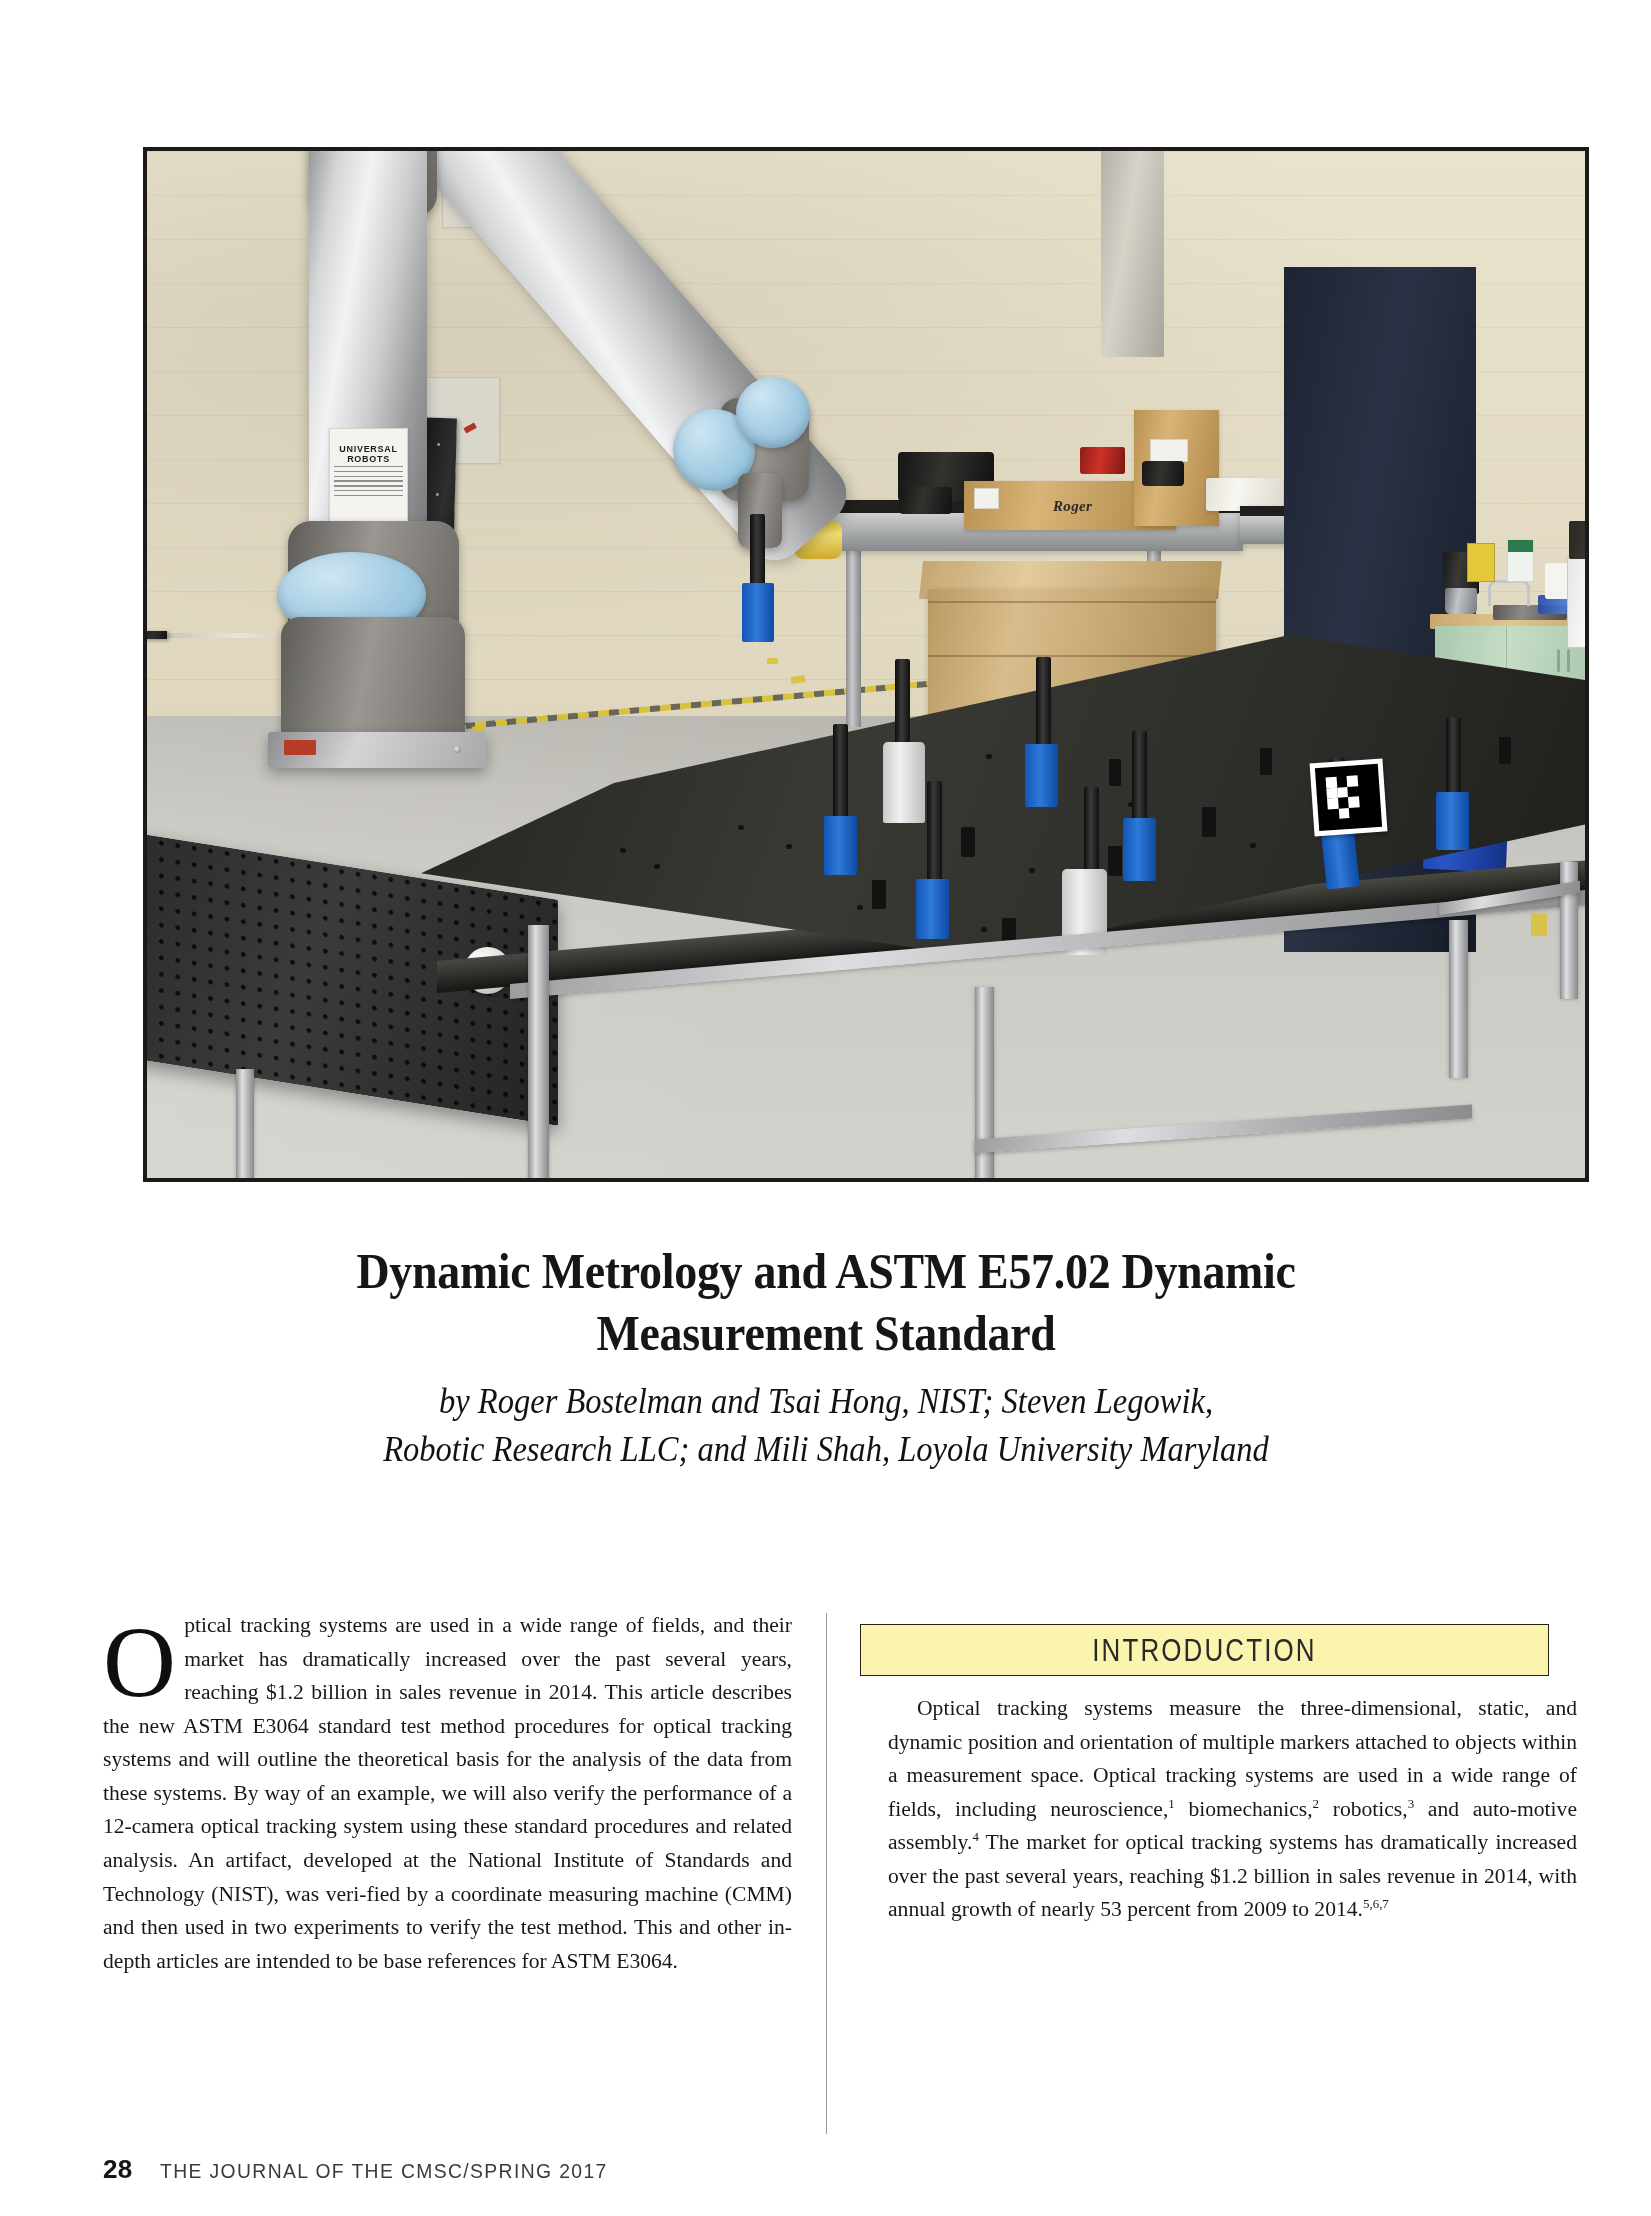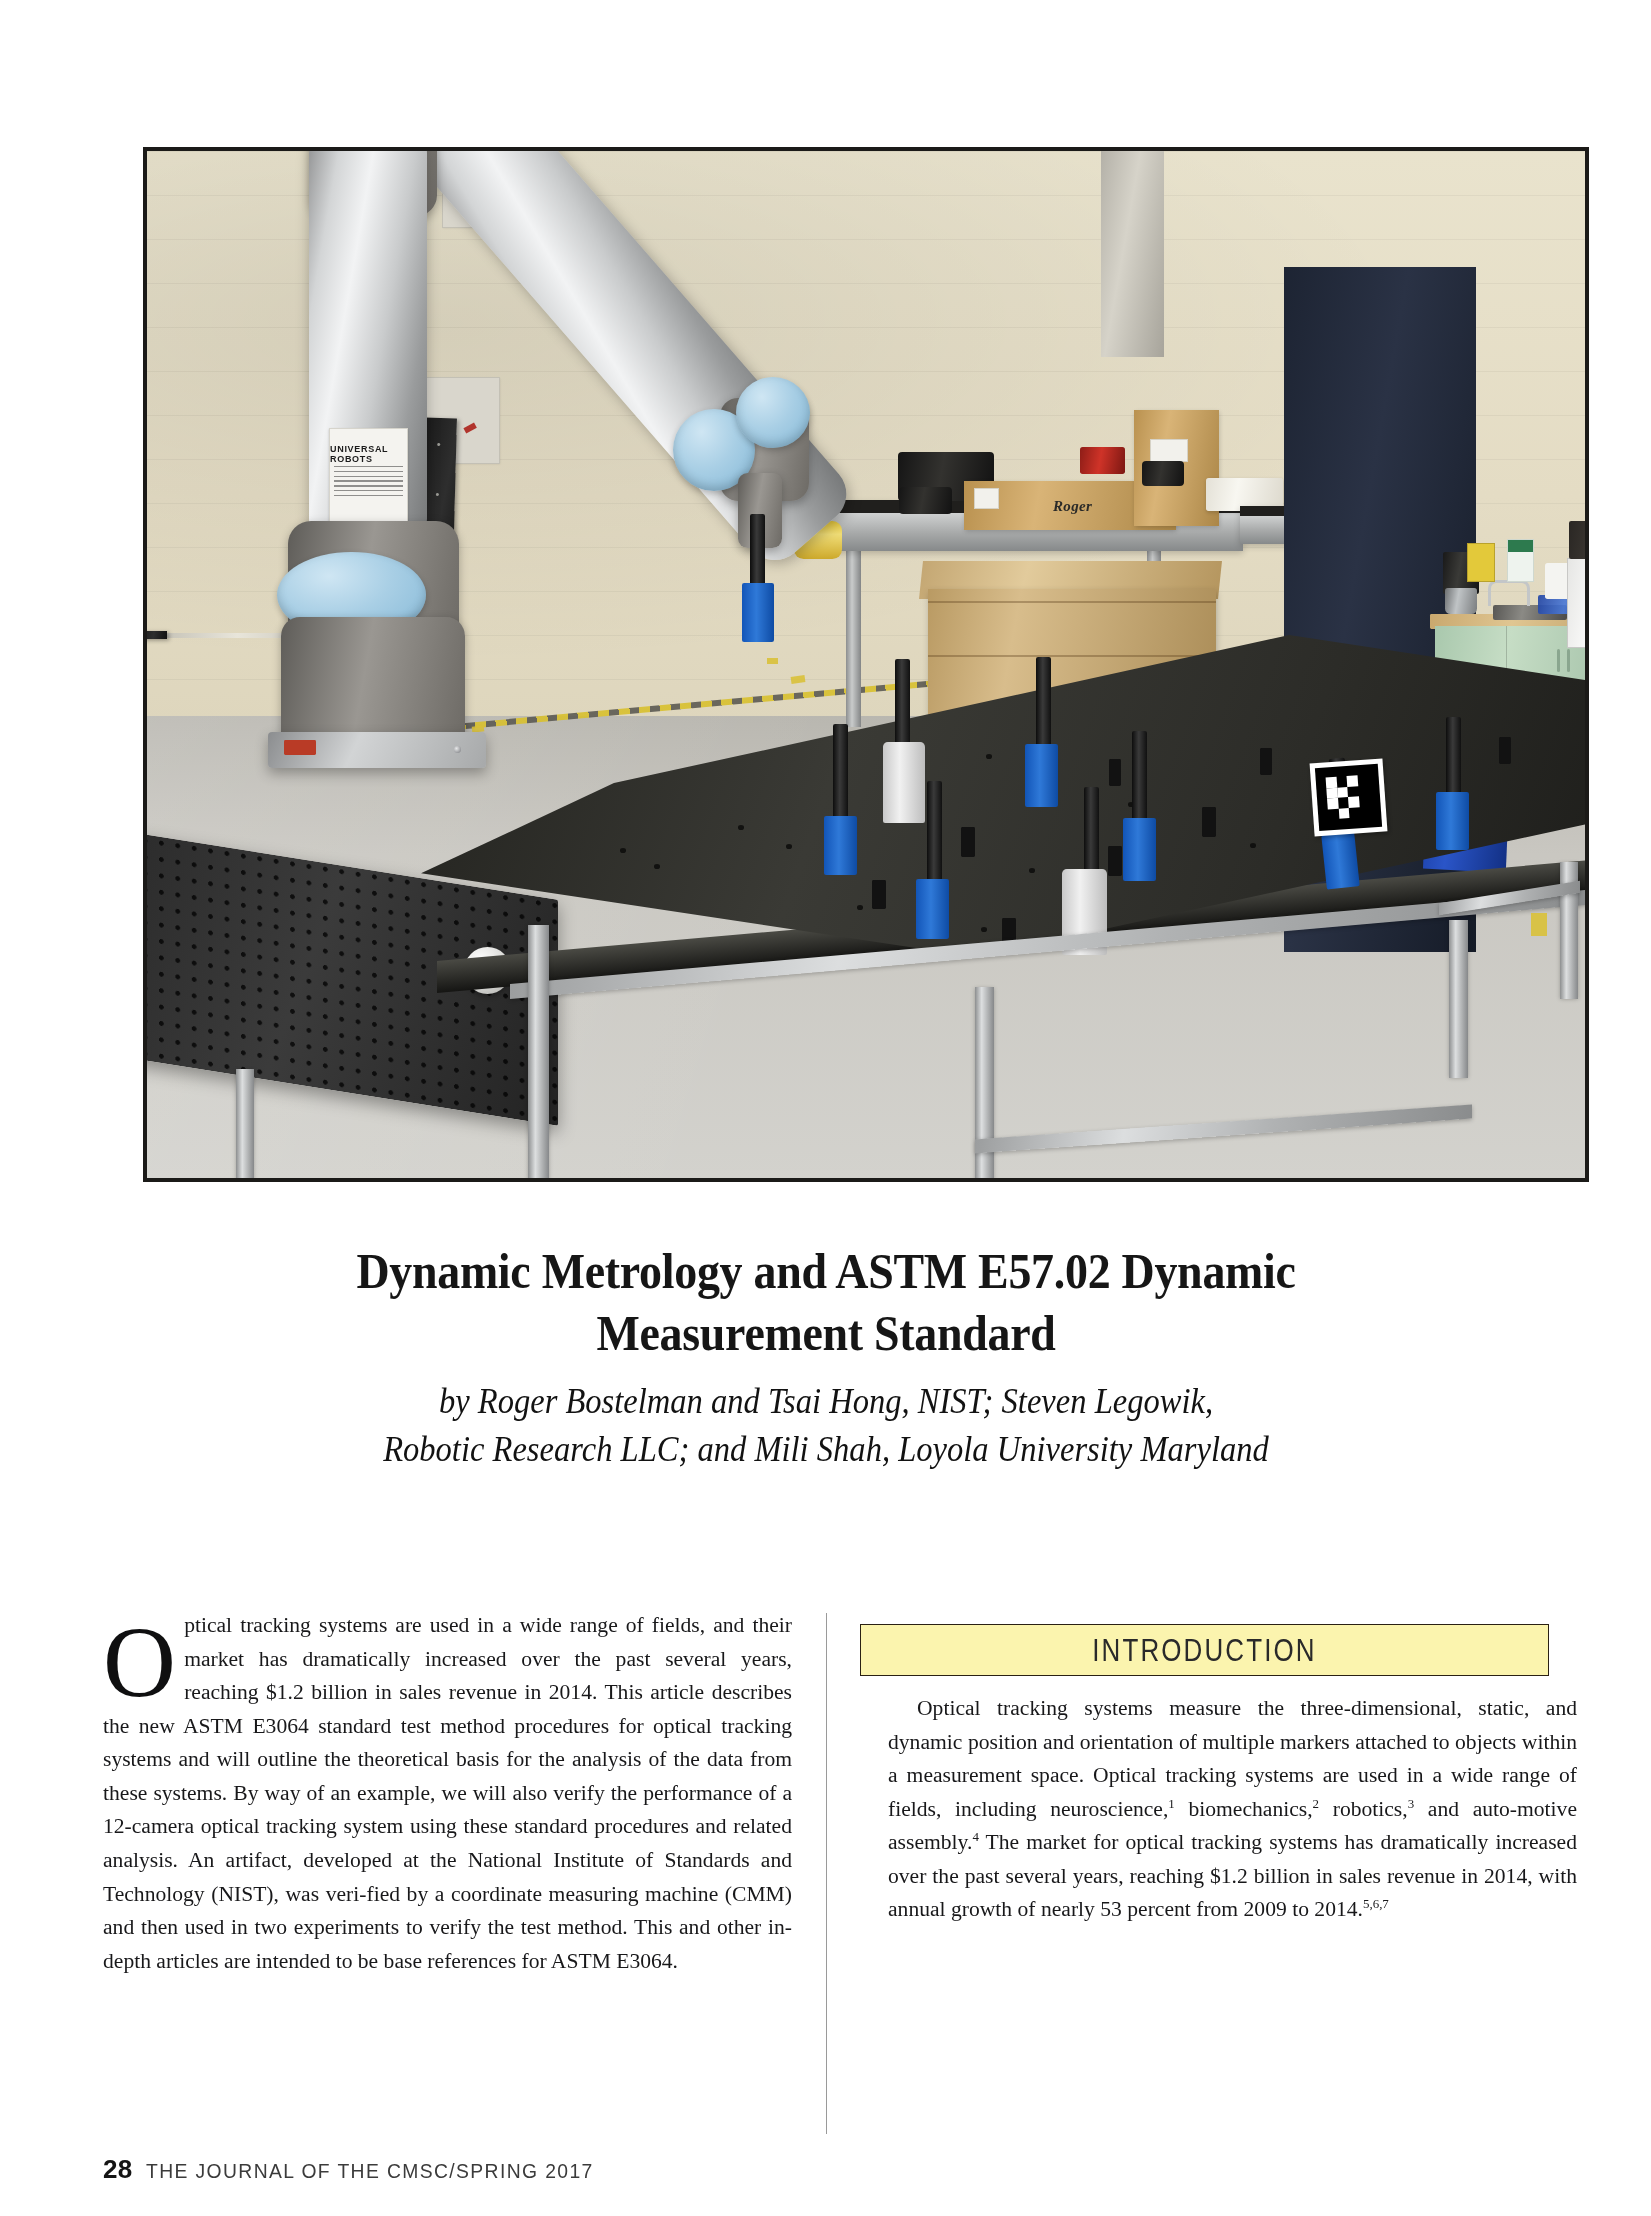--- a/index.html
+++ b/index.html
@@ -116,21 +116,21 @@
   }
   .ur-label .bar {
     height:11px; background:#e3c93a; width:100%;
   }
   .ur-label .barcode {
     height:15px; margin:2.1px 5.5px 0;
     background: repeating-linear-gradient(to right,#1a1a1a 0 1.4px, #fff 1.4px 3.4px, #1a1a1a 3.4px 4.1px, #fff 4.1px 6.2px);
   }
   .ur-label .brand {
     font-size: 9px; font-weight:bold; letter-spacing:0.7px; color:#1b1b1b;
-    text-align:left; margin-top:2.7px;
+    text-align:center; margin-top:2.7px;
   }
   .ur-label .lines {
     margin:2.7px 4.1px 0;
     background: repeating-linear-gradient(to bottom, rgba(60,60,60,.55) 0 1.4px, rgba(0,0,0,0) 1.4px 4.8px);
     height: 31.5px;
   }
   .ur-base-plate {
     position:absolute;
     background: linear-gradient(115deg,#8b8d8f,#d2d4d5 40%,#a7a9aa 100%);
     border-radius:4.1px;
@@ -371,21 +371,21 @@
     color: #2a2a2a;
     transform: scaleX(0.88) scaleY(1.06);
     transform-origin: center;
     font-weight: 300;
   }
 
   
   .footer {
     position: absolute;
     left: 103px; top: 2154px;
-    display: flex; align-items: baseline; gap: 13px;
+    display: flex; align-items: baseline; gap: 27px;
   }
   .footer .pagenum {
     font-family: "Liberation Sans", sans-serif;
     font-weight: bold;
     font-size: 26px;
     color: #151515;
     letter-spacing: 0.3px;
   }
   .footer .journal {
     font-family: "Liberation Sans", sans-serif;

